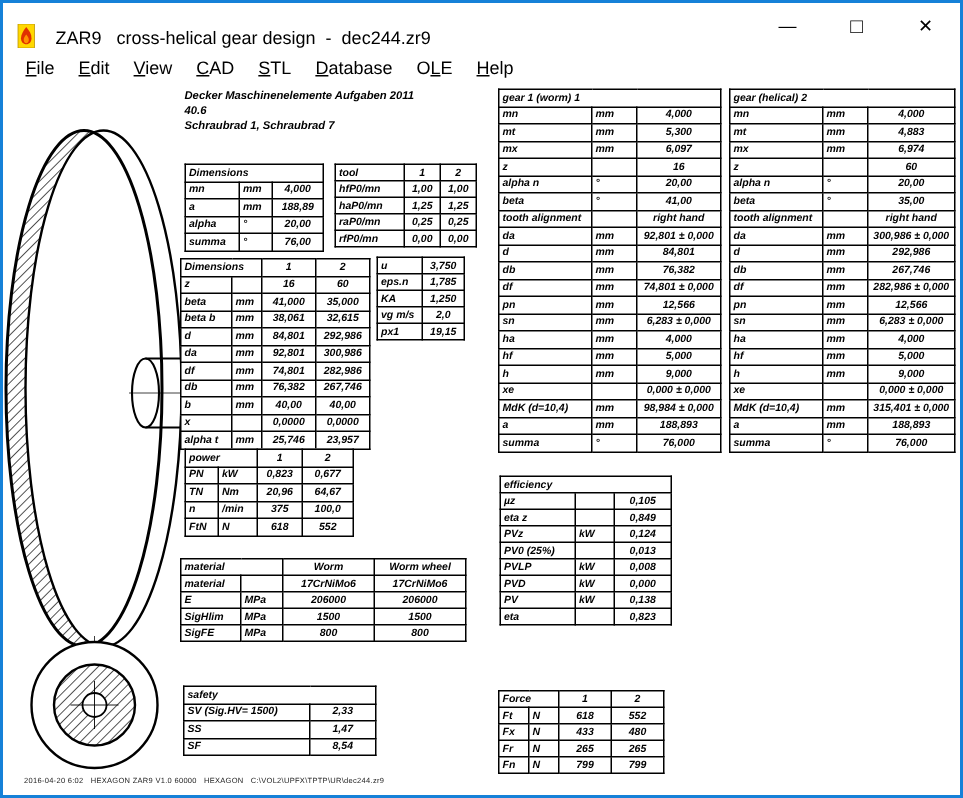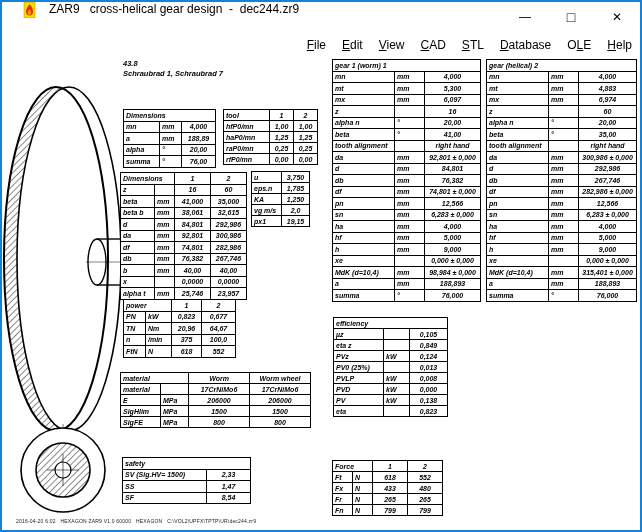--- a/index.html
+++ b/index.html
@@ -3,27 +3,27 @@
 <meta charset="utf-8">
 <style>
   * { margin:0; padding:0; box-sizing:border-box; }
   html,body { background:#9a9a9a; }
   body { font-family:"Liberation Sans", sans-serif; }
   .window {
     position:relative; width:642px; height:532px; background:#fff;
     border:2px solid #1581d8; overflow:hidden;
   }
   
-  .titlebar { position:absolute; left:0; top:0; right:0; height:30px; background:#fff; display:flex; align-items:flex-start; padding-left:21px; }
+  .titlebar { position:absolute; left:0; top:0; right:0; height:30px; background:#fff; display:flex; align-items:flex-end; padding-left:9px; }
   .app-icon { width:16px; height:16px; flex:0 0 16px; }
   .title-text { font-size:12px; color:#000; margin-left:10px; white-space:pre; }
   .win-controls { margin-left:auto; display:flex; height:100%; }
   .win-btn { width:46px; height:100%; display:flex; align-items:center; justify-content:center; font-size:12px; color:#000; cursor:default; }
   
-  .menubar { position:absolute; left:0; top:30px; right:0; height:25px; background:#fff; display:flex; align-items:center; padding-left:7px; font-size:12px; color:#000;justify-content:flex-end; }
+  .menubar { position:absolute; left:0; top:30px; right:0; height:25px; background:#fff; display:flex; align-items:center; padding-left:7px; font-size:12px; color:#000; }
   .menu-item { padding:3px 8px; white-space:nowrap; }
   
   .canvas { position:absolute; left:0; top:55px; right:0; bottom:0; background:#fff; }
   .abs { position:absolute; }
   .doc-header { left:121px; top:2px; font:italic bold 7.5px/10px "Liberation Sans",sans-serif; color:#000; }
   
   .tbl { position:absolute; }
   .tbl table { border-collapse:collapse; table-layout:fixed; background:#fff; }
   .tbl td { border:1px solid #000; font:italic bold 7px/9px "Liberation Sans",sans-serif; color:#000; padding:0 2px; height:11px; white-space:nowrap; overflow:hidden; text-align:left; }
   .tbl.tall td { height:11.5px; }
@@ -90,21 +90,22 @@
 
       <line x1="61" y1="362" x2="61" y2="400" stroke="#000" stroke-width="0.5"></line>
       <circle cx="61" cy="408" r="42" fill="#fff" stroke="#000" stroke-width="1.6"></circle>
       <circle cx="61" cy="408" r="27" fill="url(#hatch)" stroke="#000" stroke-width="1.6"></circle>
       <circle cx="61" cy="408" r="8" fill="#fff" stroke="#000" stroke-width="1.2"></circle>
       <line x1="61" y1="392" x2="61" y2="424" stroke="#000" stroke-width="0.6"></line>
       <line x1="45" y1="408" x2="77" y2="408" stroke="#000" stroke-width="0.6"></line>
     </svg>
 
     <div class="abs doc-header">
-      <div>43.8</div>
+      <div>Decker Maschinenelemente Aufgaben 2011</div>
+      <div>40.6</div>
       <div>Schraubrad 1, Schraubrad 7</div>
     </div>
 
     <div class="tbl tall" style="left:121px; top:52px;">
         <table style="width: 92px;">
           <colgroup>
             <col style="width: 36px;">
             <col style="width: 22px;">
             <col style="width: 34px;">
           </colgroup>

